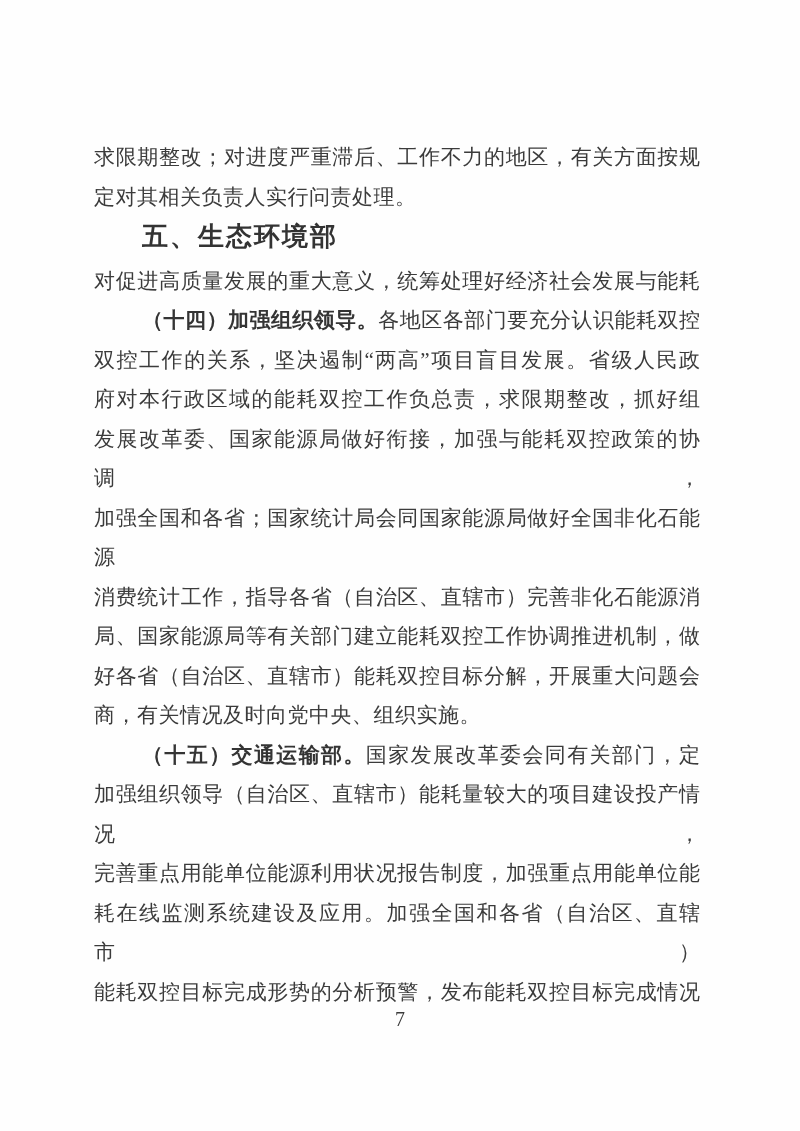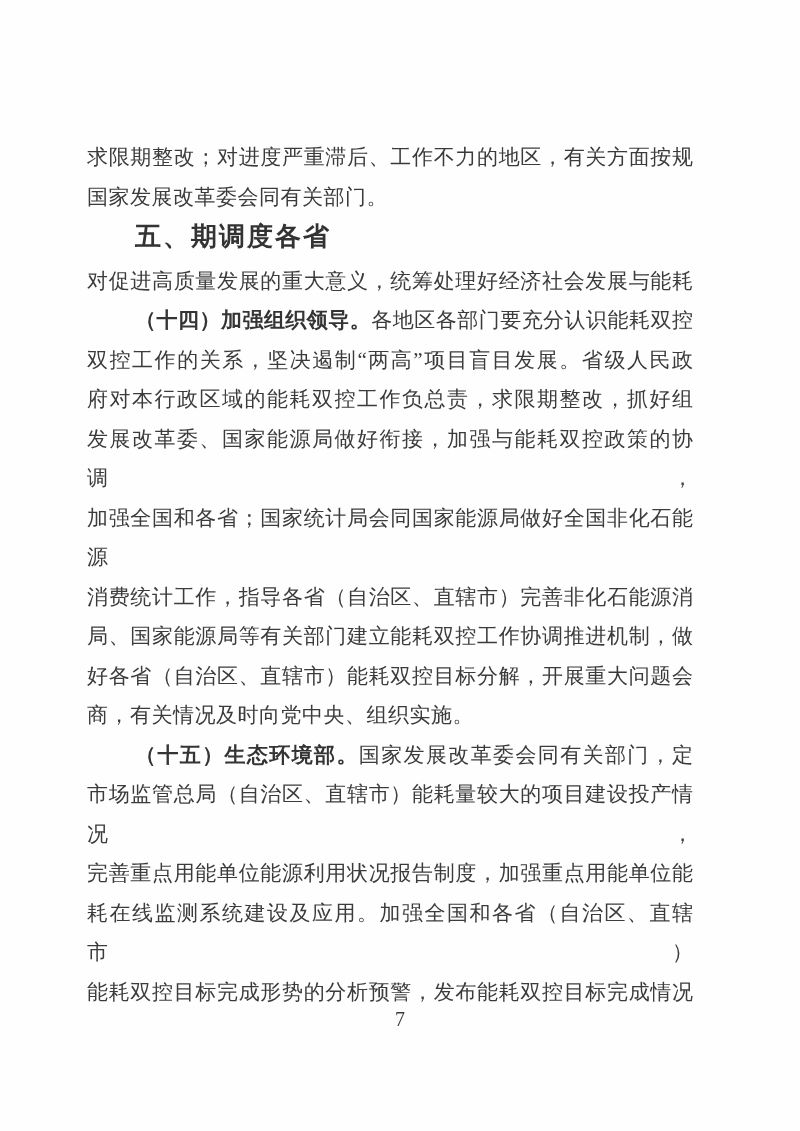--- a/index.html
+++ b/index.html
@@ -9,21 +9,21 @@
     font-family: "Liberation Serif", "DejaVu Serif", serif;
     overflow: hidden;
   }
   .page {
     position: relative;
     width: 800px; height: 1131px;
     background: #fefefe;
   }
   .doc-body {
     position: absolute;
-    left: 87px; top: 138px;
+    left: 94px; top: 138px;
     width: 606px;
     color: #3b3b3b;
   }
   .line {
     font-size: 21px;
     line-height: 39.5px;
     letter-spacing: 0.5px;
     white-space: nowrap;
     color: #3b3b3b;
   }
@@ -55,32 +55,32 @@
     line-height: 30px;
     color: #3b3b3b;
   }
 </style>
 </head>
 <body>
 
 <div class="page">
   <div class="doc-body">
       <div class="line justify"><span>求限期整改；对进度严重滞后、工作不力的地区，有关方面按规</span></div>
-      <div class="line"><span>国家发展改革委会同有关部门。</span></div>
-      <div class="heading">五、期调度各省</div>
+      <div class="line"><span>定对其相关负责人实行问责处理。</span></div>
+      <div class="heading">五、生态环境部</div>
       <div class="line justify"><span>对促进高质量发展的重大意义，统筹处理好经济社会发展与能耗</span></div>
       <div class="line justify indent"><span class="bold">（十四）加强组织领导。</span><span>各地区各部门要充分认识能耗双控</span></div>
       <div class="line justify"><span>双控工作的关系，坚决遏制“两高”项目盲目发展。省级人民政</span></div>
       <div class="line justify"><span>府对本行政区域的能耗双控工作负总责，求限期整改，抓好组</span></div>
       <div class="line justify"><span>发展改革委、国家能源局做好衔接，加强与能耗双控政策的协调，</span></div>
       <div class="line justify"><span>加强全国和各省；国家统计局会同国家能源局做好全国非化石能源</span></div>
       <div class="line justify"><span>消费统计工作，指导各省（自治区、直辖市）完善非化石能源消</span></div>
       <div class="line justify"><span>局、国家能源局等有关部门建立能耗双控工作协调推进机制，做</span></div>
       <div class="line justify"><span>好各省（自治区、直辖市）能耗双控目标分解，开展重大问题会</span></div>
       <div class="line"><span>商，有关情况及时向党中央、组织实施。</span></div>
-      <div class="line justify indent"><span class="bold">（十五）生态环境部。</span><span>国家发展改革委会同有关部门，定</span></div>
-      <div class="line justify"><span>市场监管总局（自治区、直辖市）能耗量较大的项目建设投产情况，</span></div>
+      <div class="line justify indent"><span class="bold">（十五）交通运输部。</span><span>国家发展改革委会同有关部门，定</span></div>
+      <div class="line justify"><span>加强组织领导（自治区、直辖市）能耗量较大的项目建设投产情况，</span></div>
       <div class="line justify"><span>完善重点用能单位能源利用状况报告制度，加强重点用能单位能</span></div>
       <div class="line justify"><span>耗在线监测系统建设及应用。加强全国和各省（自治区、直辖市）</span></div>
       <div class="line justify"><span>能耗双控目标完成形势的分析预警，发布能耗双控目标完成情况</span></div>
     </div>
   <div class="page-number">7</div>
 </div>
 
 </body></html>

